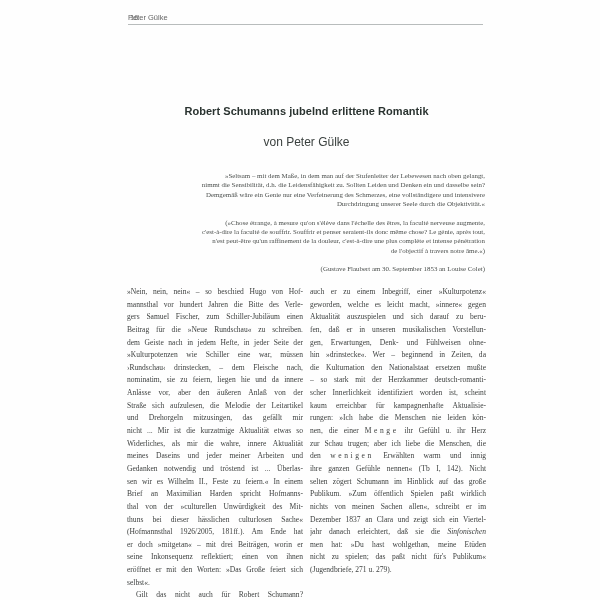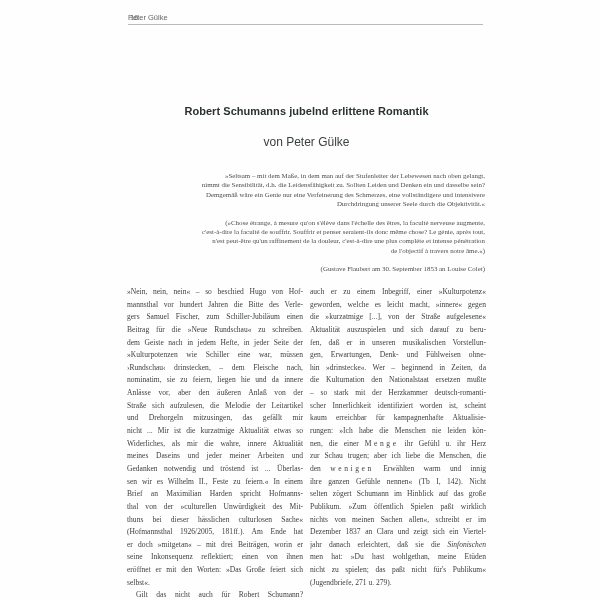--- a/index.html
+++ b/index.html
@@ -91,21 +91,20 @@
     <span class="line">seine Inkonsequenz reflektiert; einen von ihnen</span>
     <span class="line">eröffnet er mit den Worten: »Das Große feiert sich</span>
     <span class="line last">selbst«.</span>
     <span class="line indent">Gilt das nicht auch für Robert Schumann?</span>
 
   </div>
 
   <div class="col right">
     <span class="line">auch er zu einem Inbegriff, einer »Kulturpotenz«</span>
     <span class="line">geworden, welche es leicht macht, »innere« gegen</span>
-    <span class="line">die »kurzatmige [...], von der Straße aufgelesene«</span>
     <span class="line">Aktualität auszuspielen und sich darauf zu beru-</span>
     <span class="line">fen, daß er in unseren musikalischen Vorstellun-</span>
     <span class="line">gen, Erwartungen, Denk- und Fühlweisen ohne-</span>
     <span class="line">hin »drinstecke«. Wer – beginnend in Zeiten, da</span>
     <span class="line">die Kulturnation den Nationalstaat ersetzen mußte</span>
     <span class="line">– so stark mit der Herzkammer deutsch-romanti-</span>
     <span class="line">scher Innerlichkeit identifiziert worden ist, scheint</span>
     <span class="line">kaum erreichbar für kampagnenhafte Aktualisie-</span>
     <span class="line">rungen: »Ich habe die Menschen nie leiden kön-</span>
     <span class="line"><span>nen, die einer</span> <span class="sp">Menge</span> <span>ihr Gefühl u. ihr Herz</span></span>

